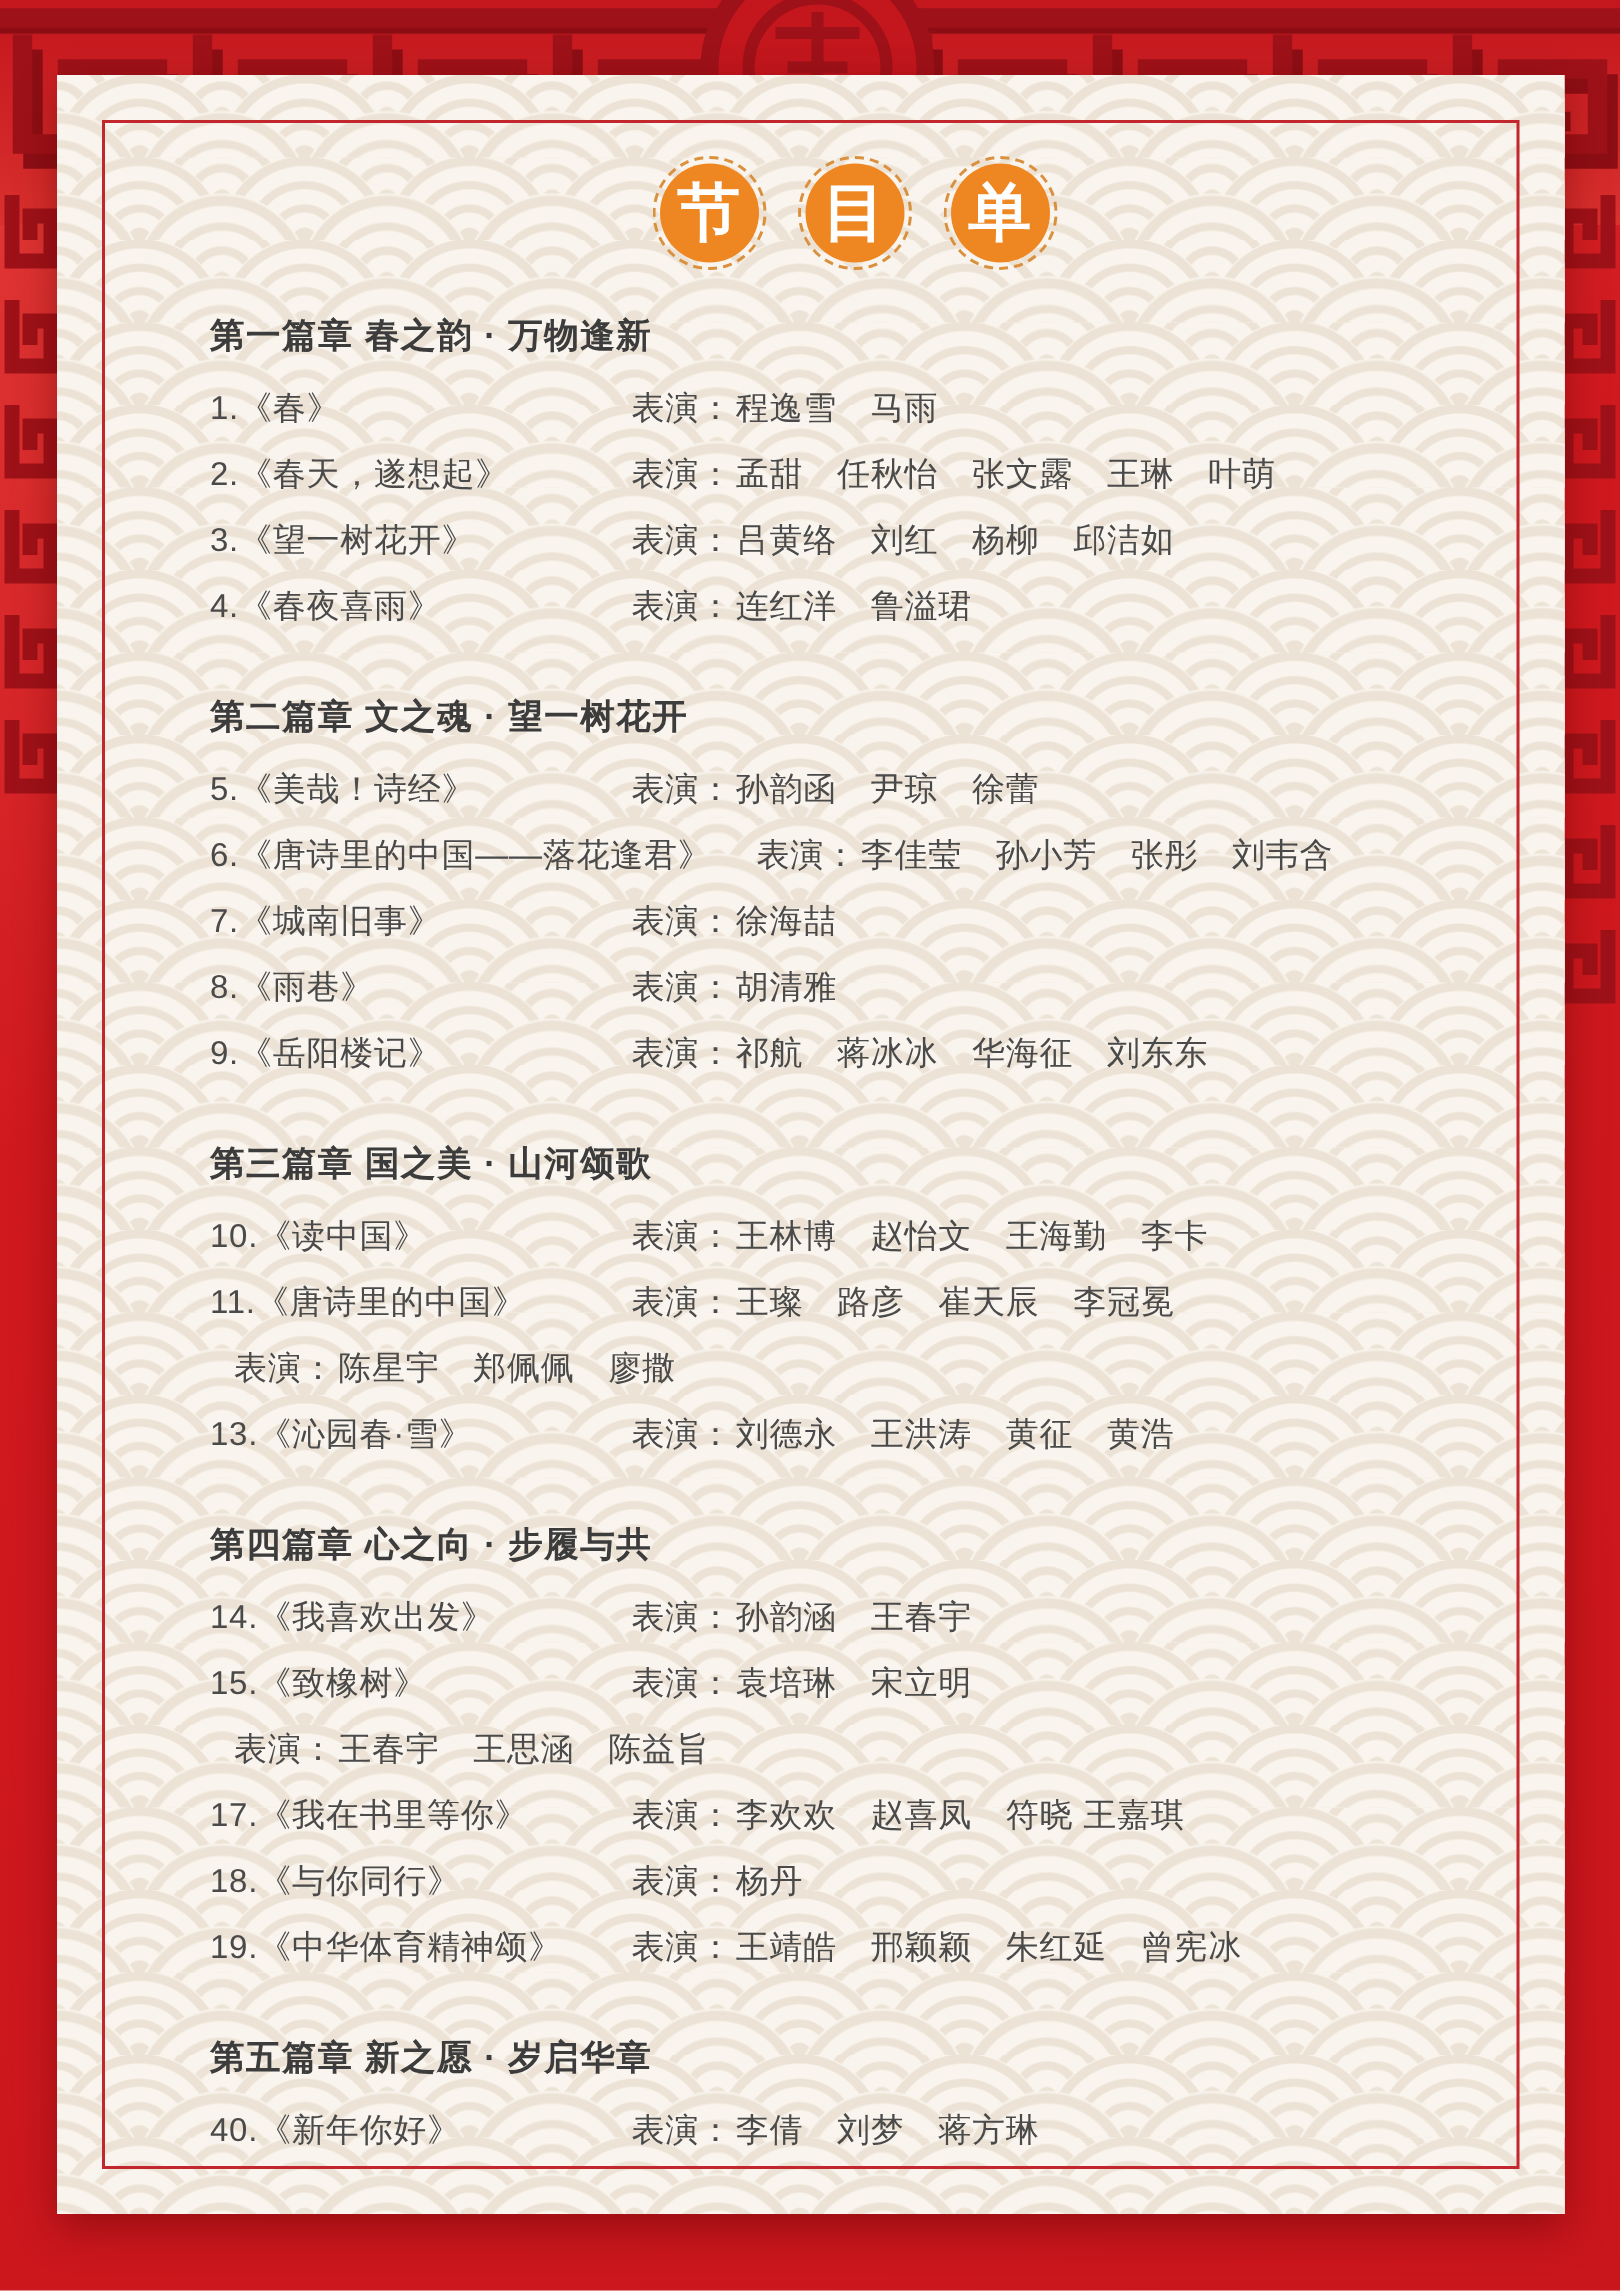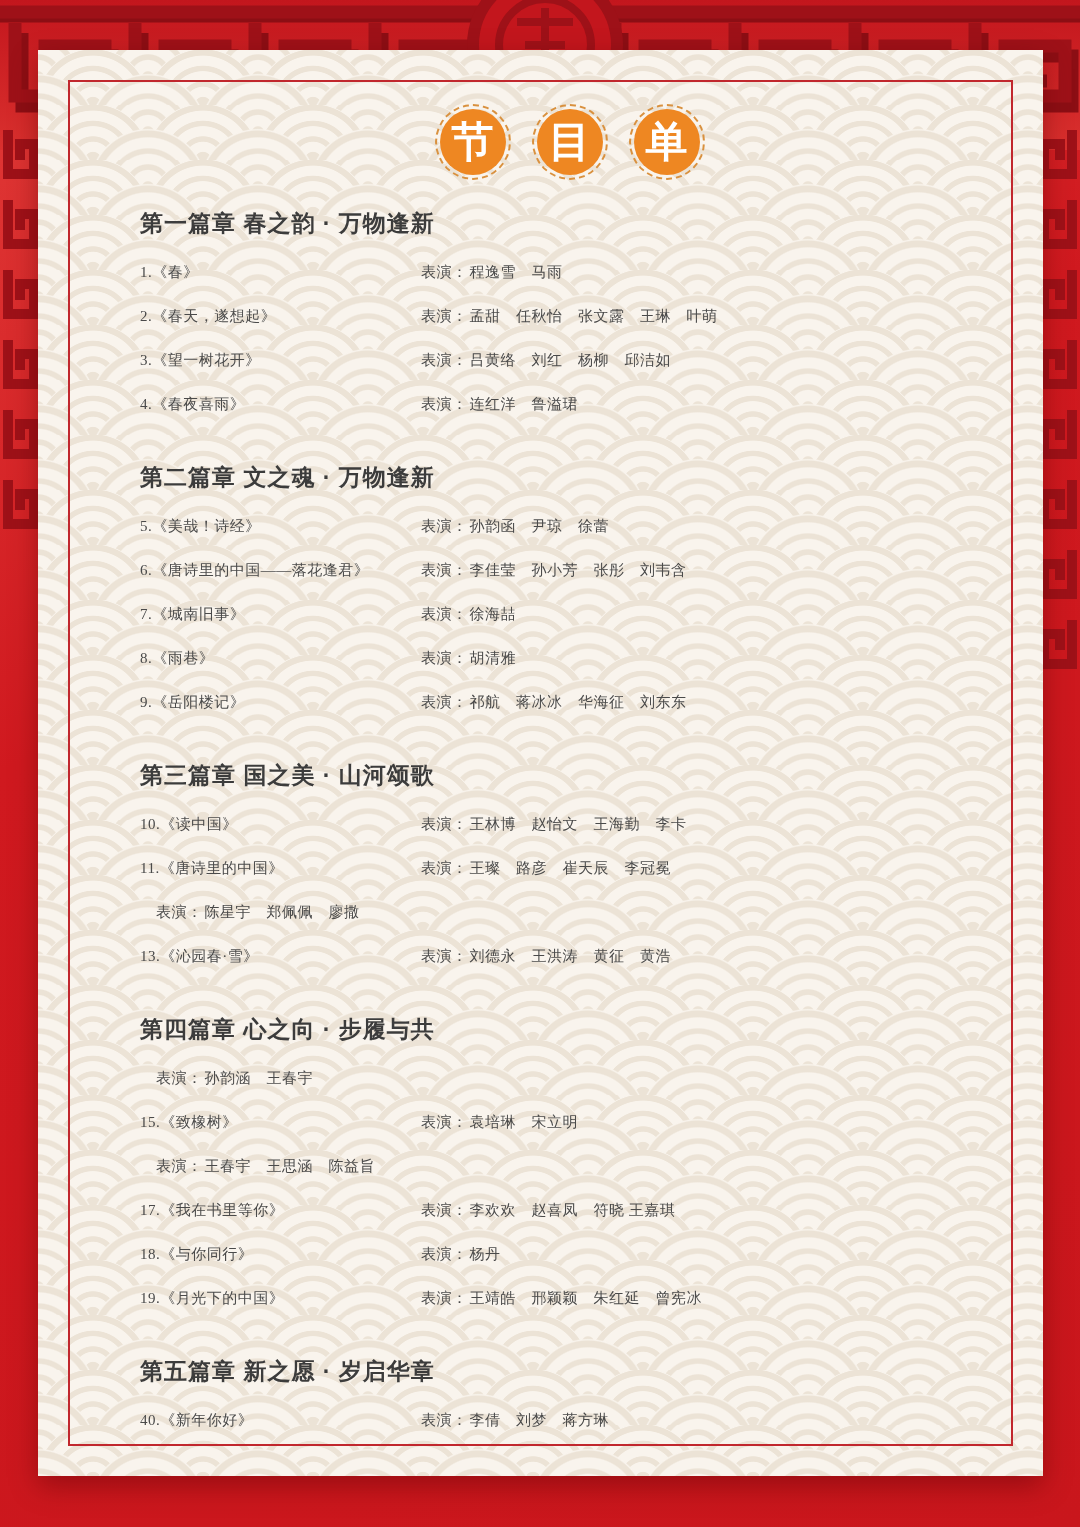--- a/index.html
+++ b/index.html
@@ -66,22 +66,22 @@
     color:#fff;font-size:42px;font-weight:bold;line-height:1;
   }
   .chapter{margin-top:28px;}
   .chapter:first-child{margin-top:0;}
   .chapter-title{
     font-size:23px;font-weight:bold;color:var(--text-heading);
     line-height:46px;letter-spacing:1px;margin-bottom:4px;
   }
   .row{
     display:flex;align-items:flex-end;
-    font-size:15px;color:var(--text-body);
-    line-height:44px;letter-spacing:.5px;font-family:Liberation Serif, serif;
+    font-size:22px;color:var(--text-body);
+    line-height:44px;letter-spacing:.5px;
   }
   .row .no-title{flex:0 0 auto;min-width:265px;padding-right:14px;white-space:nowrap;}
   .row .cast{white-space:nowrap;}
   .row .cast-label{margin-right:2px;margin-left:16px;}
 </style>
 </head>
 <body>
 
 <svg class="decor decor-top" width="1080" height="150" viewBox="0 0 1080 150">
   <defs>
@@ -167,21 +167,21 @@
   </div>
 
   <div class="row">
     <span class="no-title"><span>4.</span><span>《春夜喜雨》</span></span>
     <span class="cast"><span class="cast-label">表演：</span><span>连红洋　鲁溢珺</span></span>
   </div>
 </div>
   </section>
 
   <section class="chapter">
-    <h2 class="chapter-title">第二篇章 文之魂 · 万物逢新</h2>
+    <h2 class="chapter-title">第二篇章 文之魂 · 望一树花开</h2>
     <div>
   <div class="row">
     <span class="no-title"><span>5.</span><span>《美哉！诗经》</span></span>
     <span class="cast"><span class="cast-label">表演：</span><span>孙韵函　尹琼　徐蕾</span></span>
   </div>
 
   <div class="row">
     <span class="no-title"><span>6.</span><span>《唐诗里的中国——落花逢君》</span></span>
     <span class="cast"><span class="cast-label">表演：</span><span>李佳莹　孙小芳　张彤　刘韦含</span></span>
   </div>
@@ -224,20 +224,21 @@
     <span class="no-title"><span>13.</span><span>《沁园春·雪》</span></span>
     <span class="cast"><span class="cast-label">表演：</span><span>刘德永　王洪涛　黄征　黄浩</span></span>
   </div>
 </div>
   </section>
 
   <section class="chapter">
     <h2 class="chapter-title">第四篇章 心之向 · 步履与共</h2>
     <div>
   <div class="row">
+    <span class="no-title"><span>14.</span><span>《我喜欢出发》</span></span>
     <span class="cast"><span class="cast-label">表演：</span><span>孙韵涵　王春宇</span></span>
   </div>
 
   <div class="row">
     <span class="no-title"><span>15.</span><span>《致橡树》</span></span>
     <span class="cast"><span class="cast-label">表演：</span><span>袁培琳　宋立明</span></span>
   </div>
 
   <div class="row">
     <span class="cast"><span class="cast-label">表演：</span><span>王春宇　王思涵　陈益旨</span></span>
@@ -247,21 +248,21 @@
     <span class="no-title"><span>17.</span><span>《我在书里等你》</span></span>
     <span class="cast"><span class="cast-label">表演：</span><span>李欢欢　赵喜凤　符晓 王嘉琪</span></span>
   </div>
 
   <div class="row">
     <span class="no-title"><span>18.</span><span>《与你同行》</span></span>
     <span class="cast"><span class="cast-label">表演：</span><span>杨丹</span></span>
   </div>
 
   <div class="row">
-    <span class="no-title"><span>19.</span><span>《月光下的中国》</span></span>
+    <span class="no-title"><span>19.</span><span>《中华体育精神颂》</span></span>
     <span class="cast"><span class="cast-label">表演：</span><span>王靖皓　邢颖颖　朱红延　曾宪冰</span></span>
   </div>
 </div>
   </section>
 
   <section class="chapter">
     <h2 class="chapter-title">第五篇章 新之愿 · 岁启华章</h2>
     <div>
   <div class="row">
     <span class="no-title"><span>40.</span><span>《新年你好》</span></span>

